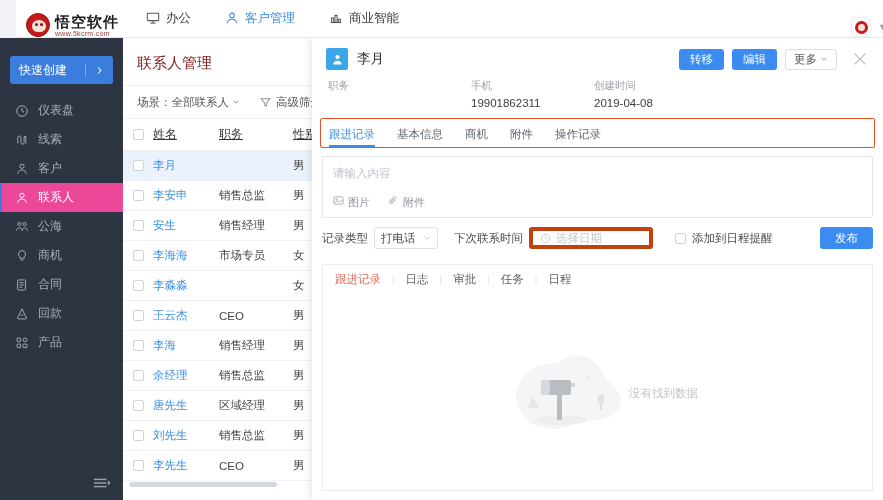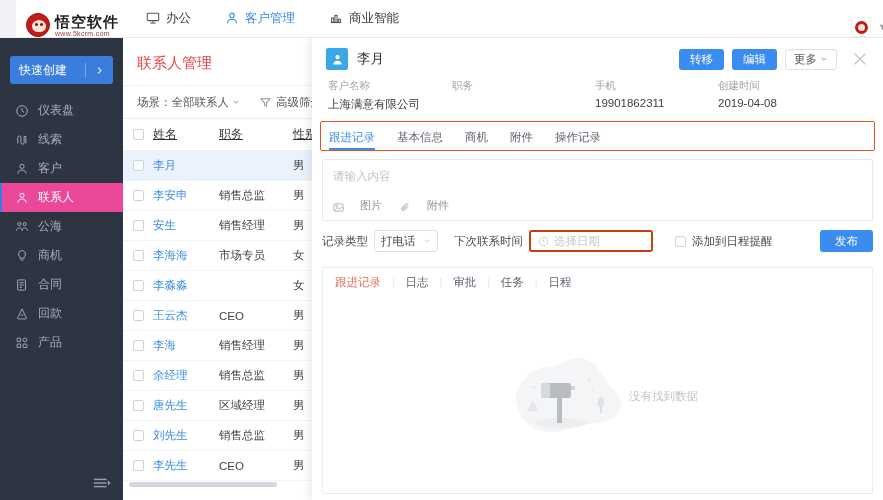--- a/index.html
+++ b/index.html
@@ -102,21 +102,21 @@
     position: absolute; bottom: 10px; right: 12px;
     color: #9aa2ae; cursor: pointer; width: 18px; height: 14px;
   }
 
   
   .listpanel {
     position: absolute; top: 38px; left: 123px; width: 205px; height: 462px;
     background: #f5f6f8; z-index: 2;
   }
   .list-title {
-    padding: 16px 0 12px 14px; font-size: 15px; color: #ef4444;
+    padding: 16px 0 12px 14px; font-size: 15px; color: #7f1d1d;
     background: #fff; font-weight: normal;
   }
   .list-filter {
     height: 34px; background: #fff; border-top: 1px solid #f0f0f0;
     border-bottom: 1px solid #ebeef2;
     display: flex; align-items: center; padding-left: 14px; gap: 20px;
     font-size: 11.5px; color: #555;
   }
   .filter-scene { display: flex; align-items: center; gap: 3px; cursor: pointer; }
   .filter-adv {
@@ -211,34 +211,34 @@
     background: #fff;
   }
   .compose-input {
     padding: 9px 10px 14px 10px; font-size: 11.5px; color: #bfc3c9;
     cursor: text;
   }
   .compose-tools {
     display: flex; align-items: center; gap: 18px;
     padding: 0 10px 7px 10px; font-size: 11px; color: #8d9299;
   }
-  .ctool { display: flex; align-items: flex-end; gap: 16px; cursor: pointer; }
+  .ctool { display: flex; align-items: flex-start; gap: 4px; cursor: pointer; }
 
   .compose-meta {
     margin: 9px 10px 0 10px; display: flex; align-items: center;
     font-size: 11.5px; color: #4a4a4a;
   }
   .cm-label { margin-right: 6px; color: #4a4a4a; }
   .sel {
     border: 1px solid #dcdfe6; border-radius: 3px; height: 22px; width: 64px;
     display: flex; align-items: center; justify-content: space-between;
     padding: 0 6px; cursor: pointer; background: #fff; color: #4a4a4a;
   }
   .datebox {
-    border: 2px solid #c2410c; border-radius: 3px; height: 22px; width: 124px;
+    border: 4px solid #c2410c; border-radius: 3px; height: 22px; width: 124px;
     display: flex; align-items: center; gap: 5px; padding: 0 7px;
     color: #c3c7ce; background: #fff; cursor: text;
   }
   .cm-check { display: flex; align-items: center; gap: 6px; cursor: pointer; }
   .btn-publish {
     margin-left: auto; background: #3b8cf0; color: #fff; border: none;
     border-radius: 3px; height: 22px; padding: 0 15px; font-size: 11.5px;
     cursor: pointer; font-family: inherit;
   }
 
@@ -589,24 +589,20 @@
           <span class="close-x">
             <svg width="18" height="18" viewBox="0 0 20 20" fill="none" stroke="#b9bec7" stroke-width="1.4">
               <line x1="4" y1="4" x2="16" y2="16"></line>
               <line x1="16" y1="4" x2="4" y2="16"></line>
             </svg>
           </span>
         </div>
       </div>
 
       <div class="dh-fields">
-        <div class="fld f1">
-          <div class="fld-k">客户名称</div>
-          <div class="fld-v">上海满意有限公司</div>
-        </div>
         <div class="fld f2">
           <div class="fld-k">职务</div>
           <div class="fld-v"></div>
         </div>
         <div class="fld f3">
           <div class="fld-k">手机</div>
           <div class="fld-v">19901862311</div>
         </div>
         <div class="fld f4">
           <div class="fld-k">创建时间</div>

